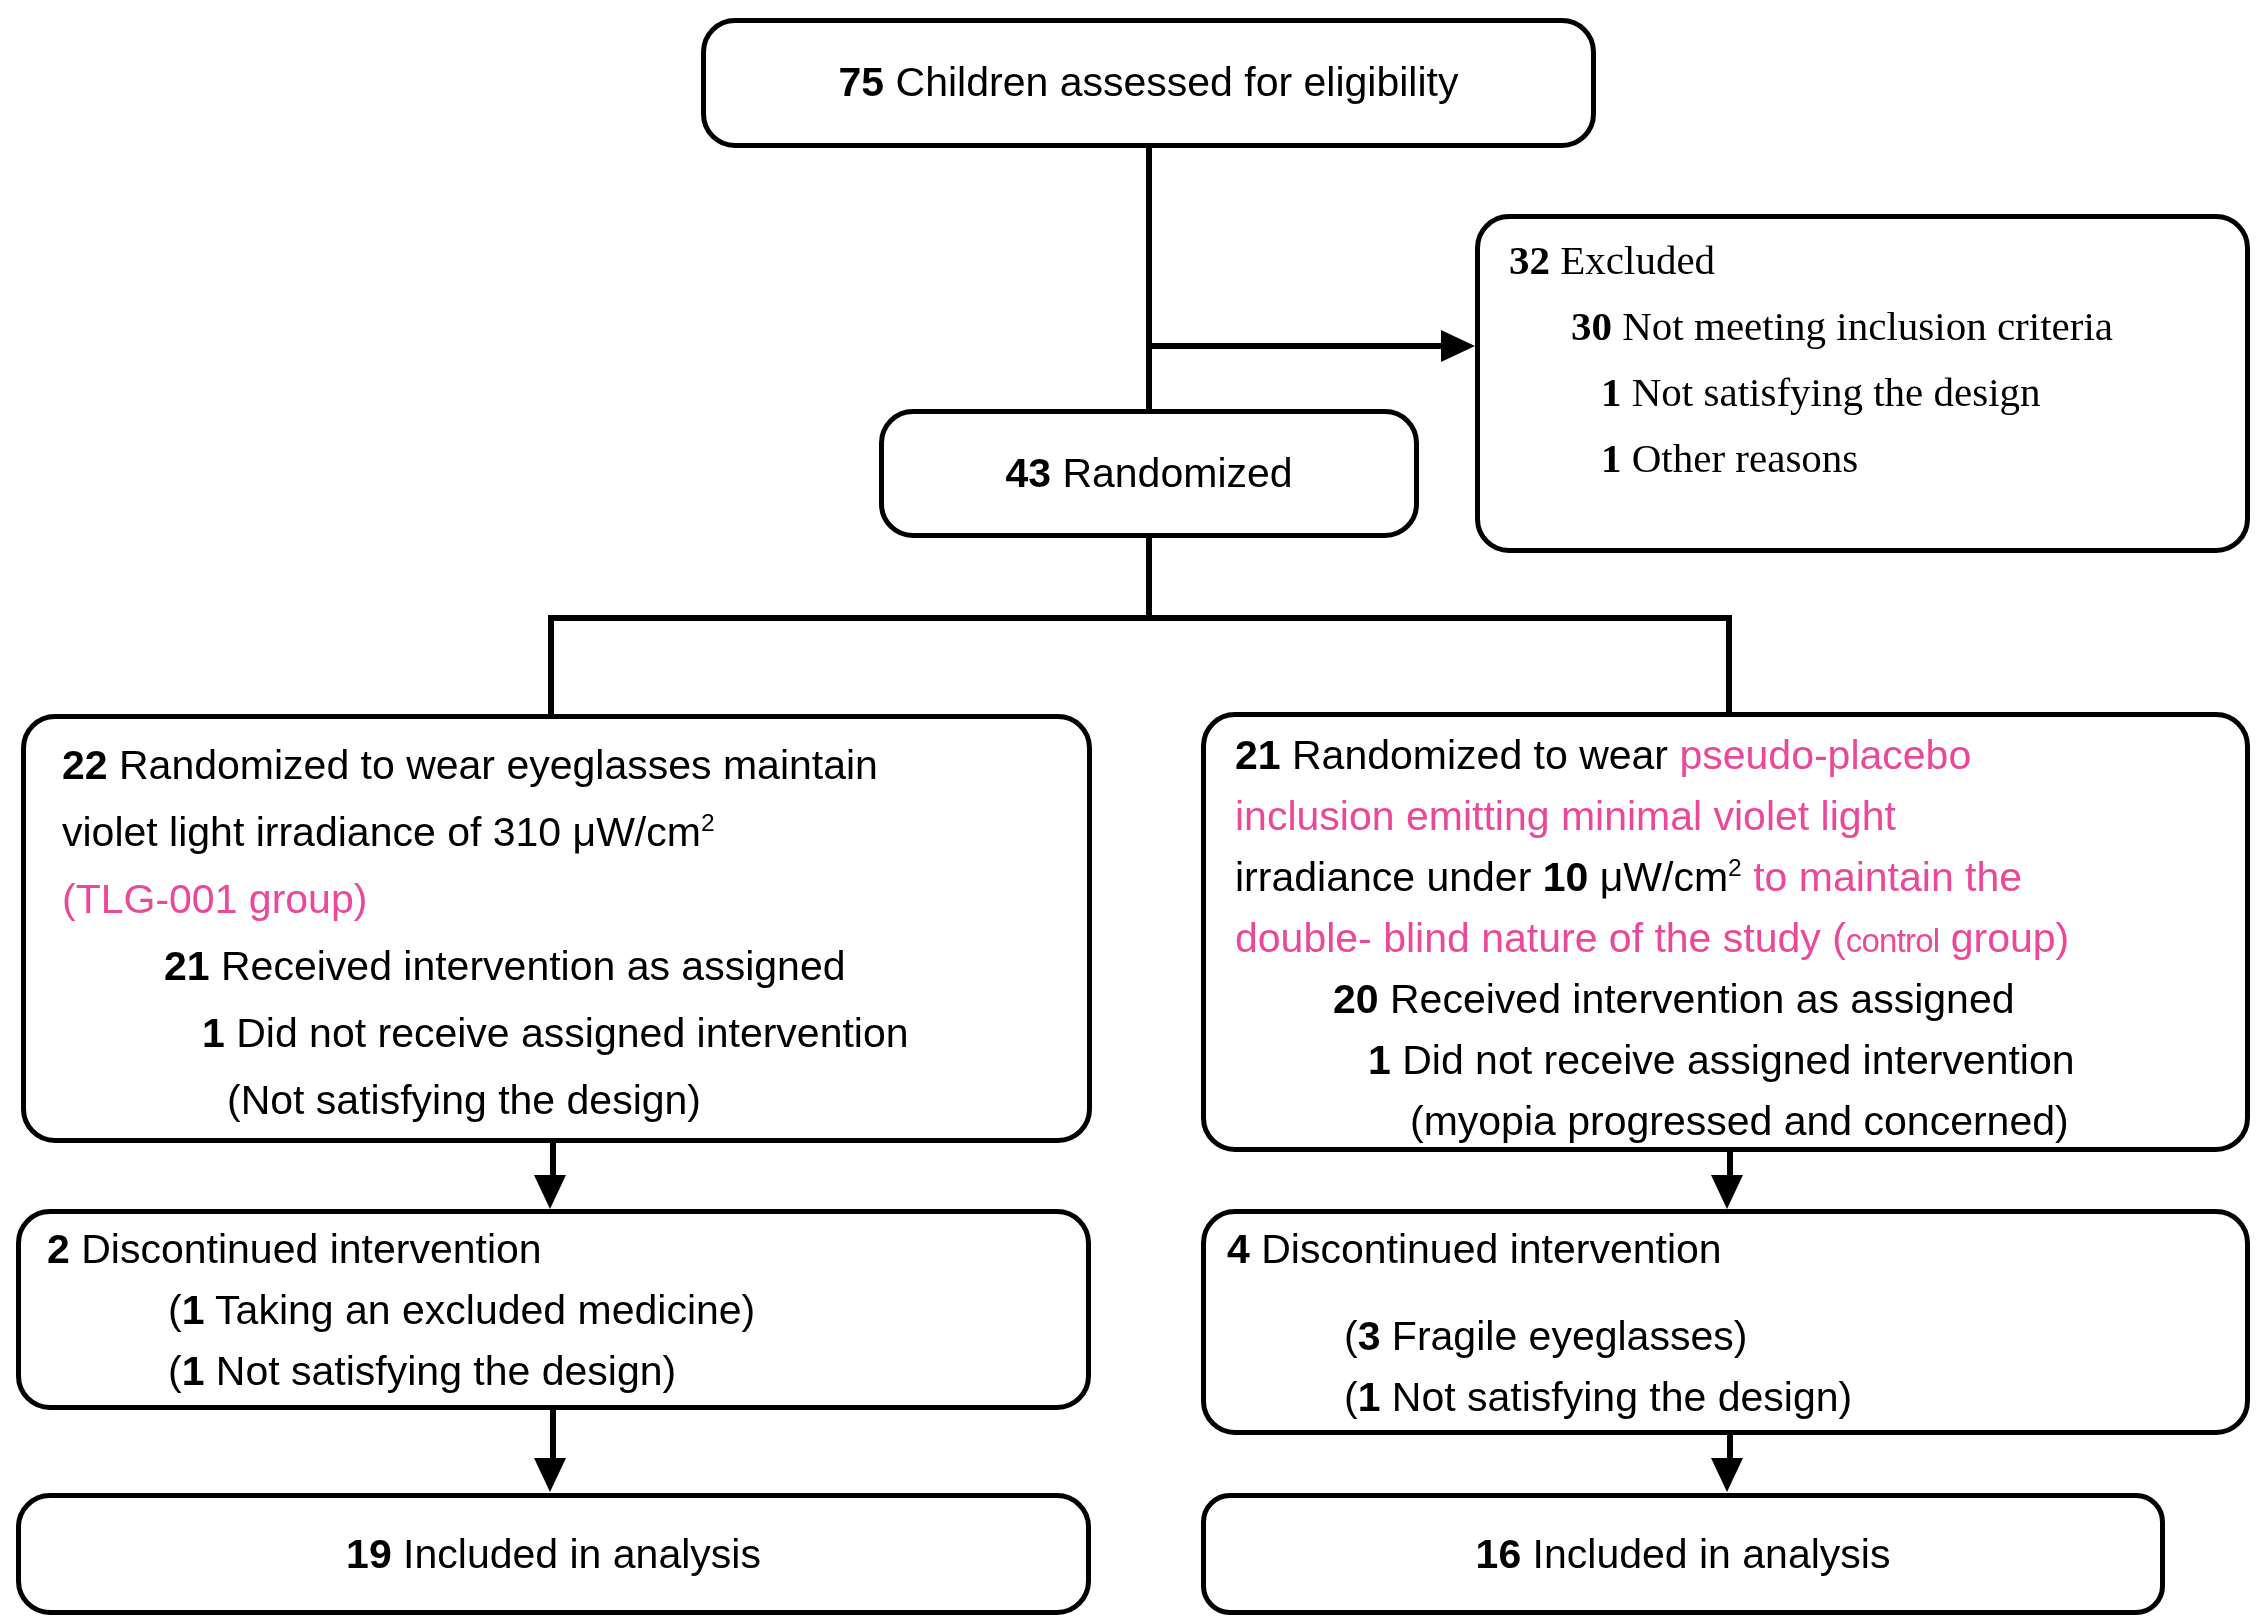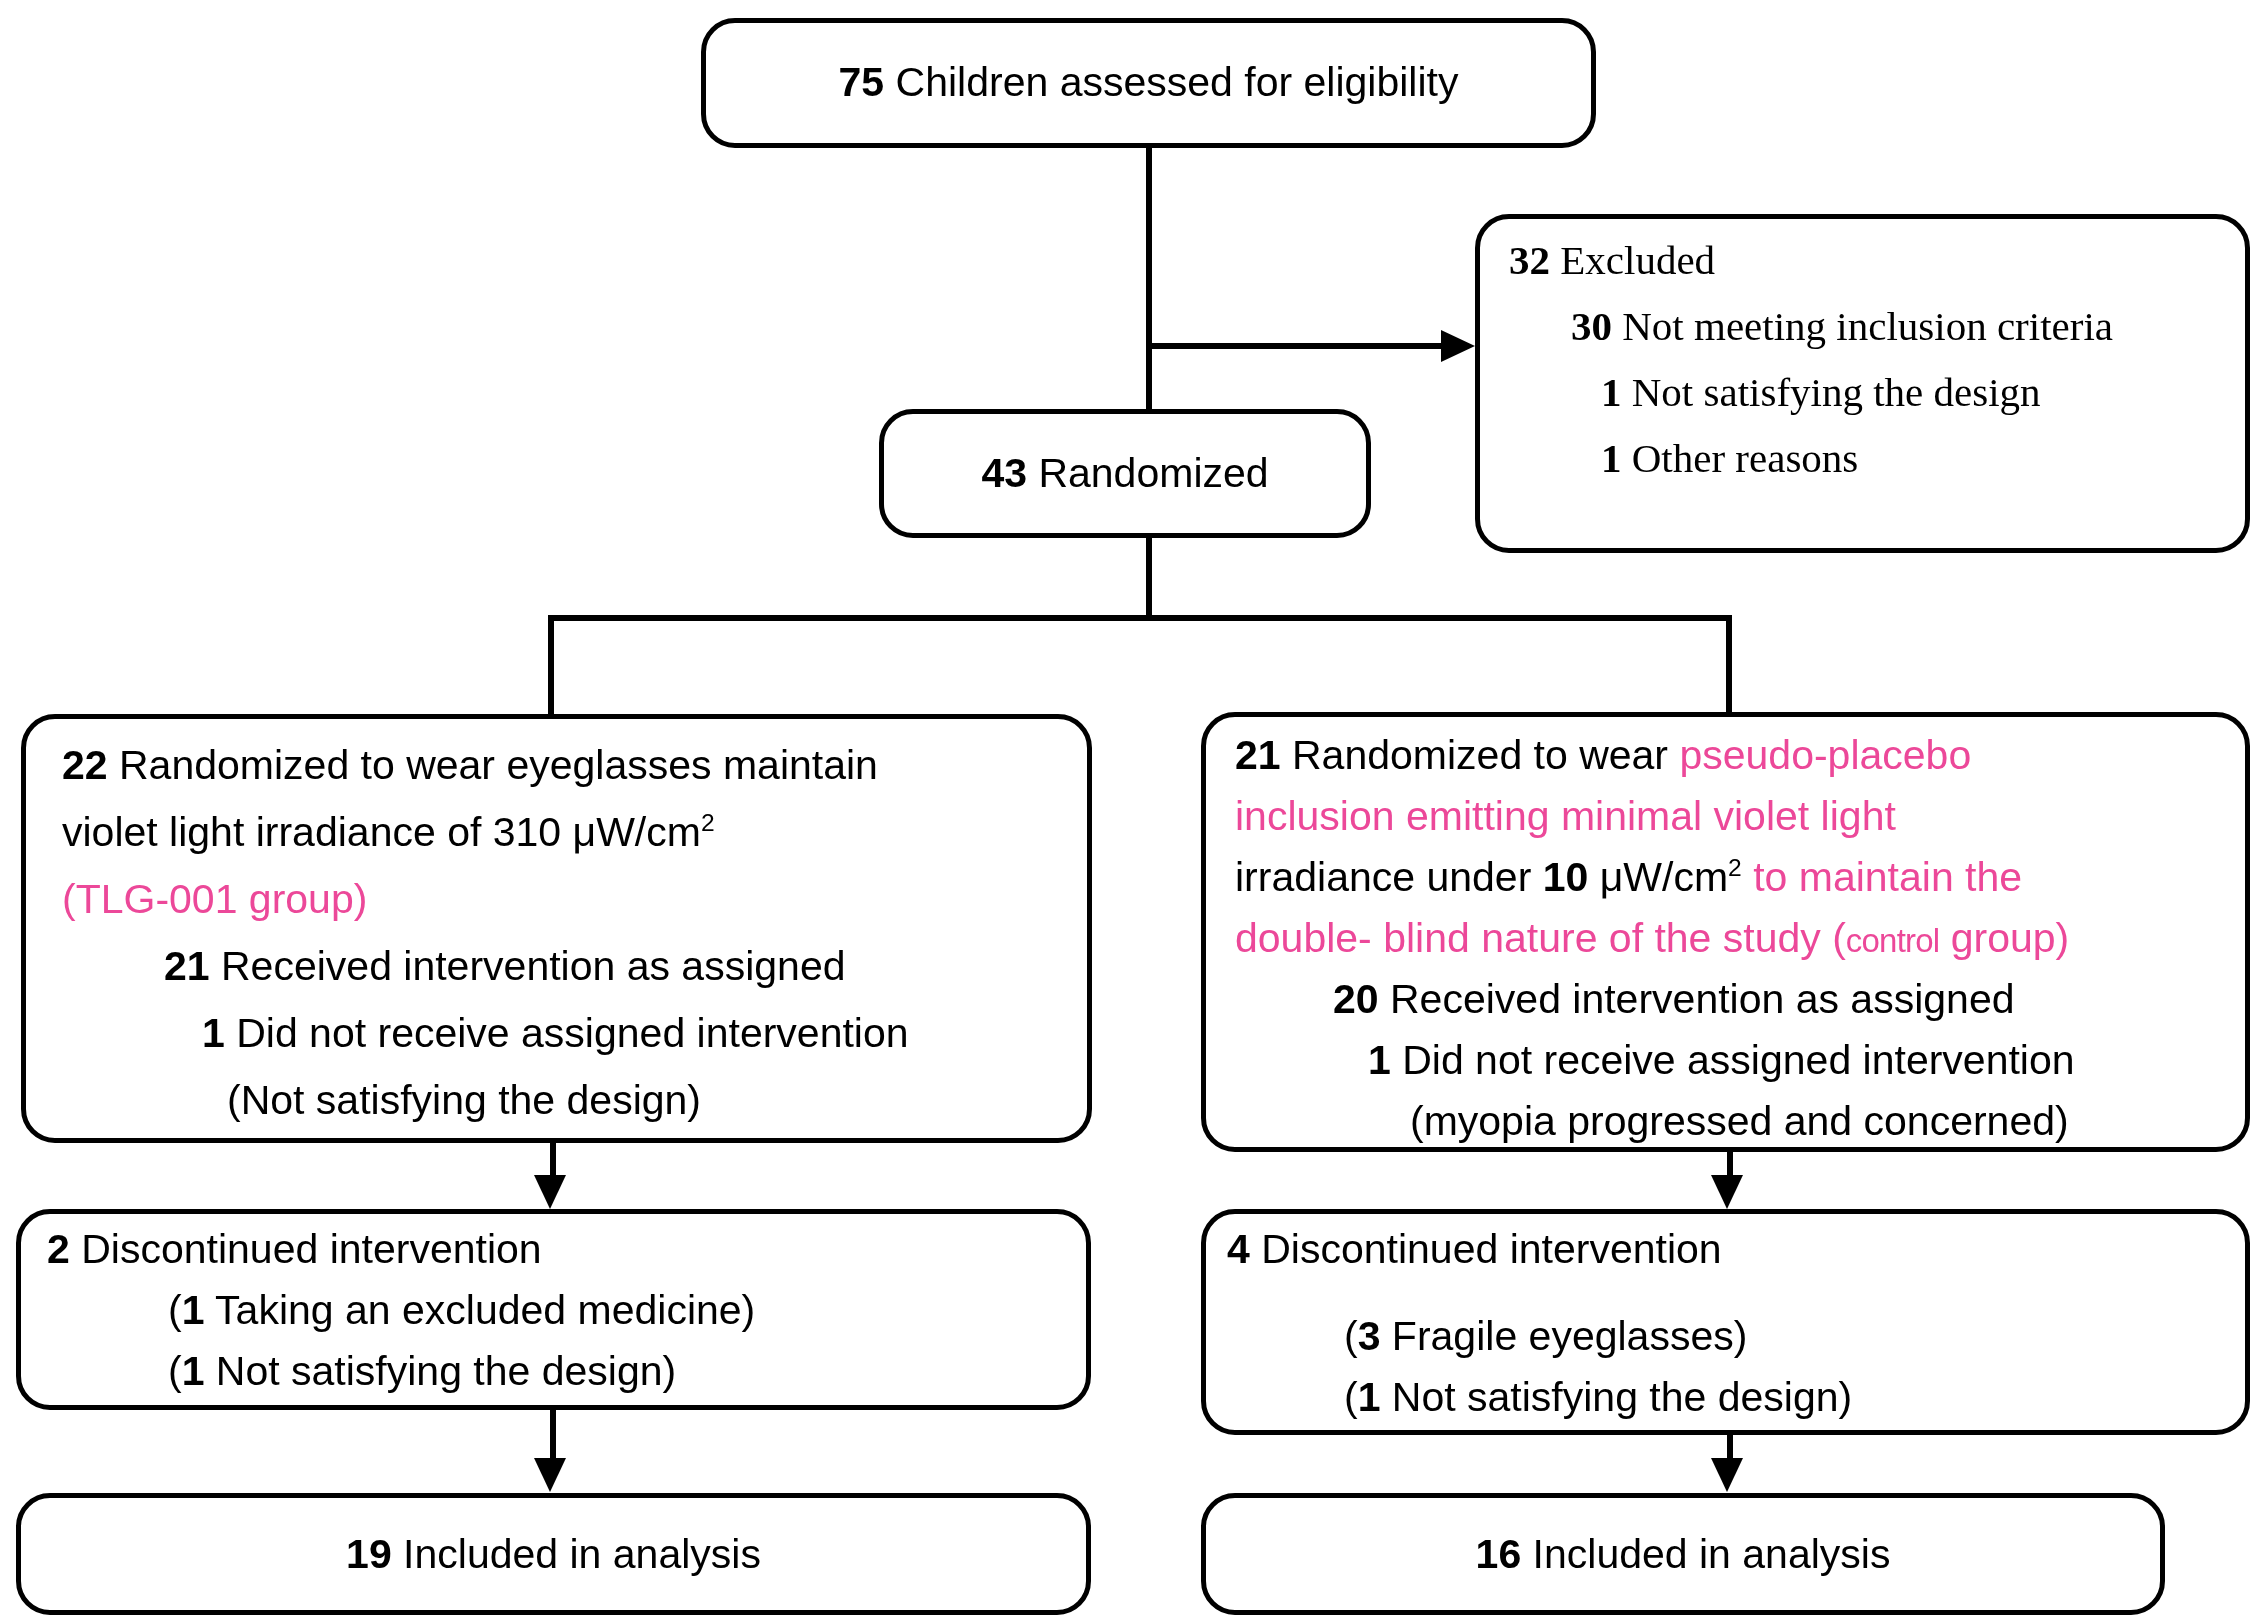--- a/index.html
+++ b/index.html
@@ -56,21 +56,21 @@
       <div class="line"><span class="b">75</span><span> Children assessed for eligibility</span></div>
     </div>
 
   <div class="box lh82" style="left:1475px;top:214px;width:775px;height:339px;padding:8px 11.2px 0 29px;font-family:Liberation Serif, serif;">
       <div class="line"><span class="b">32</span><span> Excluded</span></div>
       <div class="line" style="padding-left: 62px;"><span class="b">30</span><span> Not meeting inclusion criteria</span></div>
       <div class="line" style="padding-left: 92px;"><span class="b">1</span><span> Not satisfying the design</span></div>
       <div class="line" style="padding-left: 92px;"><span class="b">1</span><span> Other reasons</span></div>
     </div>
 
-  <div class="box center lh84" style="left:879px;top:409px;width:492px;height:129px;">
+  <div class="box center lh84" style="left:879px;top:409px;width:540px;height:129px;">
       <div class="line"><span class="b">43</span><span> Randomized</span></div>
     </div>
 
   <div class="box lh84" style="left:21px;top:714px;width:1071px;height:429px;padding:12.8px 8px 0 36px;">
       <div class="line"><span class="b">22</span><span> Randomized to wear eyeglasses maintain</span></div>
       <div class="line"><span>violet light irradiance of 310 μW/cm</span><sup>2</sup></div>
       <div class="line"><span class="g">(TLG-001 group)</span></div>
       <div class="line" style="padding-left: 102px;"><span class="b">21</span><span> Received intervention as assigned</span></div>
       <div class="line" style="padding-left: 140px;"><span class="b">1</span><span> Did not receive assigned intervention</span></div>
       <div class="line" style="padding-left: 165px;"><span>(Not satisfying the design)</span></div>
@@ -95,18 +95,18 @@
   <div class="box lh76" style="left:1201px;top:1209px;width:1049px;height:226px;padding:4.8px 8px 0 21px;">
       <div class="line"><span class="b">4</span><span> Discontinued intervention</span></div>
       <div class="line" style="padding-left: 117px; margin-top: 26px;"><span>(</span><span class="b">3</span><span> Fragile eyeglasses)</span></div>
       <div class="line" style="padding-left: 117px;"><span>(</span><span class="b">1</span><span> Not satisfying the design)</span></div>
     </div>
 
   <div class="box center lh84" style="left:16px;top:1493px;width:1075px;height:122px;">
       <div class="line"><span class="b">19</span><span> Included in analysis</span></div>
     </div>
 
-  <div class="box center lh84" style="left:1201px;top:1493px;width:964px;height:122px;">
+  <div class="box center lh84" style="left:1201px;top:1493px;width:964px;height:122px;border-radius:29px;">
       <div class="line"><span class="b">16</span><span> Included in analysis</span></div>
     </div>
 
 </div>
 
 
 </body></html>

